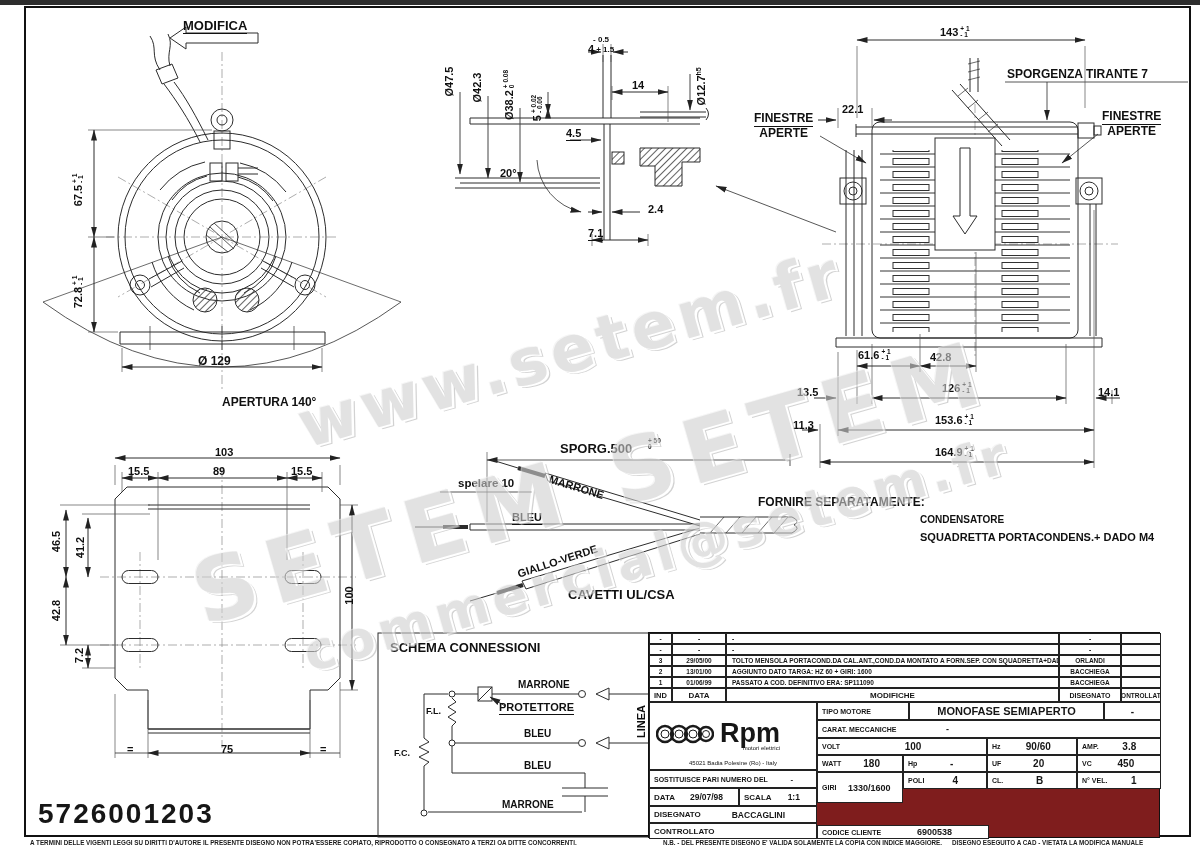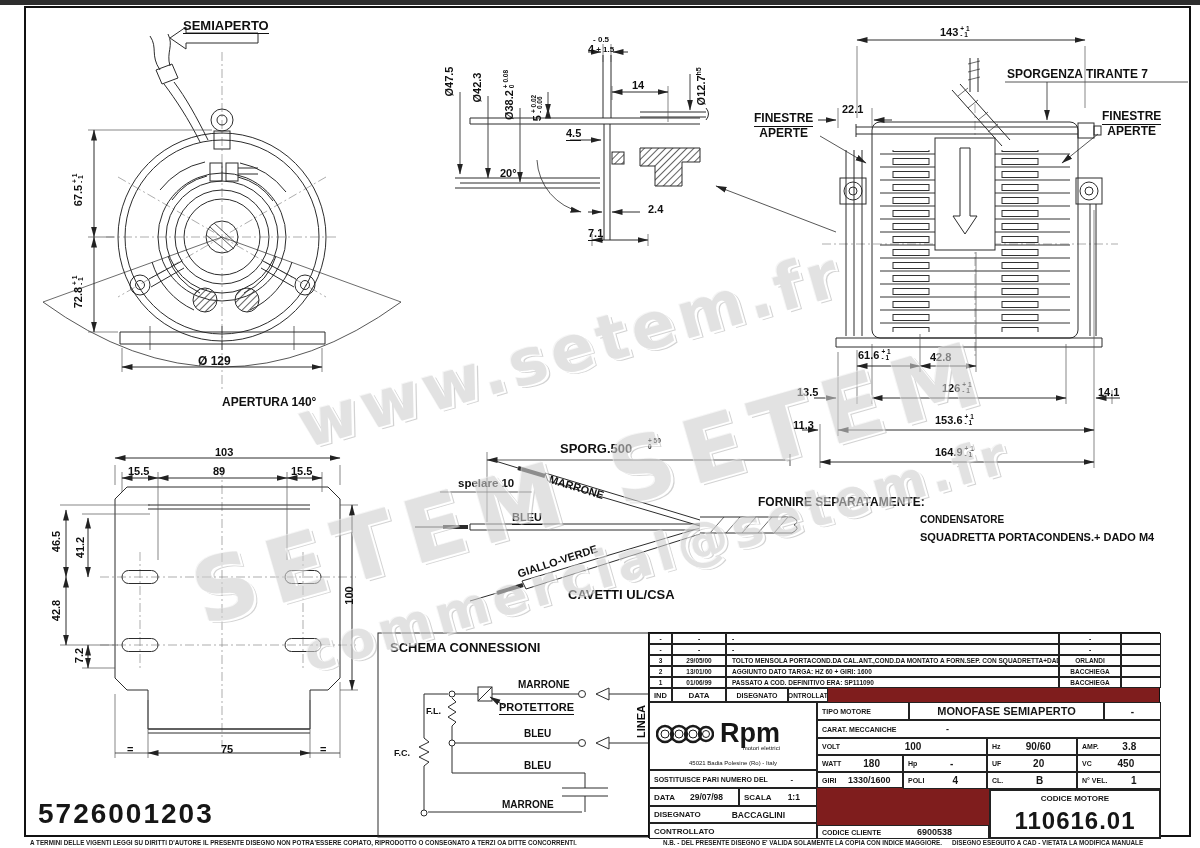--- a/index.html
+++ b/index.html
@@ -275,21 +275,21 @@
     <path d="M609,737 L596,743 L609,749 Z" fill="#fff"></path>
     <path d="M609,743 H656"></path>
     <path d="M424,738 l5,4 -10,5 10,5 -10,5 10,5 -5,4 M424,766 V810"></path>
     <circle cx="424" cy="813" r="3"></circle>
     <path d="M452,746 V773 M452,773 H585 M585,773 V788"></path>
     <path d="M562,788 H608 M562,796 H608 M585,796 V812 M582,812 H428"></path>
     <path d="M505,706 L490,697" marker-end="url(#ar)" stroke-width="0.8"></path>
   </g>
 </svg>
 
-<div class="lbl big u" style="left:183px;top:19px">SEMIAPERTO</div>
+<div class="lbl big u" style="left:183px;top:19px">MODIFICA</div>
 <div class="lbl dim r90" style="left:62px;top:184px">
   <span>67.5</span>
     <span class="tol">
       <span>+ 1</span>
       <span>- 1</span>
     </span>
   </div>
 <div class="lbl dim r90" style="left:62px;top:286px">
   <span>72.8</span>
     <span class="tol">
@@ -451,20 +451,21 @@
   <div class="rrow" style="top:44px;height:11px">
     <div class="rc" style="width:23px">1</div>
     <div class="rc" style="width:54px">01/06/99</div>
     <div class="rc mod" style="width:333px">PASSATO A COD. DEFINITIVO ERA: SP111090</div>
     <div class="rc" style="width:62px">BACCHIEGA</div>
     <div class="rc" style="width:40px"></div>
   </div>
   <div class="rrow" style="top:55px;height:14px">
     <div class="rc" style="width:23px;font-size:7.5px">IND</div>
     <div class="rc" style="width:54px;font-size:8px">DATA</div>
+    <div class="rc" style="width:333px;font-size:8px">MODIFICHE</div>
     <div class="rc" style="width:62px;font-size:7px">DISEGNATO</div>
     <div class="rc" style="width:40px;font-size:6.5px">CONTROLLATO</div>
   </div>
 
   <div class="cell" style="left:0;top:69px;width:168px;height:68px">
     <div style="display:flex;align-items:center;gap:6px;padding-left:6px;width:100%;position:relative;height:100%">
       <svg width="58" height="30" viewBox="0 0 58 30">
         <g fill="none" stroke="#1a1a1a" stroke-width="2.5">
           <circle cx="9" cy="13" r="8"></circle>
             <circle cx="23" cy="13" r="8"></circle>
@@ -539,44 +540,40 @@
     <span class="val">-</span>
   </div>
   <div class="cell" style="left:338px;top:122px;width:90px;height:17px">
     <span class="lab">UF</span>
     <span class="val">20</span>
   </div>
   <div class="cell" style="left:428px;top:122px;width:84px;height:17px">
     <span class="lab">VC</span>
     <span class="val">450</span>
   </div>
-  <div class="cell" style="left:168px;top:139px;width:86px;height:16px">
+  <div class="cell" style="left:168px;top:139px;width:86px;height:31px">
     <span class="lab">GIRI</span>
     <span class="val" style="font-size:9px">1330/1600</span>
   </div>
   <div class="cell" style="left:254px;top:139px;width:84px;height:17px">
     <span class="lab">POLI</span>
     <span class="val">4</span>
   </div>
   <div class="cell" style="left:338px;top:139px;width:90px;height:17px">
     <span class="lab">CL.</span>
     <span class="val">B</span>
   </div>
   <div class="cell" style="left:428px;top:139px;width:84px;height:17px">
     <span class="lab">N° VEL.</span>
     <span class="val">1</span>
   </div>
 
   <div class="cell" style="left:168px;top:192px;width:172px;height:14px">
     <span class="lab">CODICE CLIENTE</span>
     <span class="val" style="font-size:9px">6900538</span>
-  </div>
-  <div class="cell" style="left:340px;top:156px;width:172px;height:50px;border-width:2px;flex-direction:column;justify-content:flex-start">
-    <span style="font-size:8px;font-weight:bold;margin-top:3px">CODICE MOTORE</span>
-    <span style="font-size:24px;font-weight:bold;letter-spacing:1px;margin-top:4px">110616.01</span>
   </div>
 </div>
 
 <div class="foot" style="left:30px">A TERMINI DELLE VIGENTI LEGGI SU DIRITTI D'AUTORE IL PRESENTE DISEGNO NON POTRA'ESSERE COPIATO, RIPRODOTTO O CONSEGNATO A TERZI O</div>
 <div class="foot" style="left:502px">A DITTE CONCORRENTI.</div>
 <div class="foot" style="left:663px">N.B. - DEL PRESENTE DISEGNO E' VALIDA SOLAMENTE LA COPIA CON INDICE MAGGIORE.</div>
 <div class="foot" style="left:952px">DISEGNO ESEGUITO A CAD - VIETATA LA MODIFICA MANUALE</div>
 
 <div class="wm" style="left:300px;top:390px;font-size:64px">www.setem.fr</div>
 <div class="wm" style="left:195px;top:545px;font-size:88px;letter-spacing:12px">SETEM  SETEM</div>

